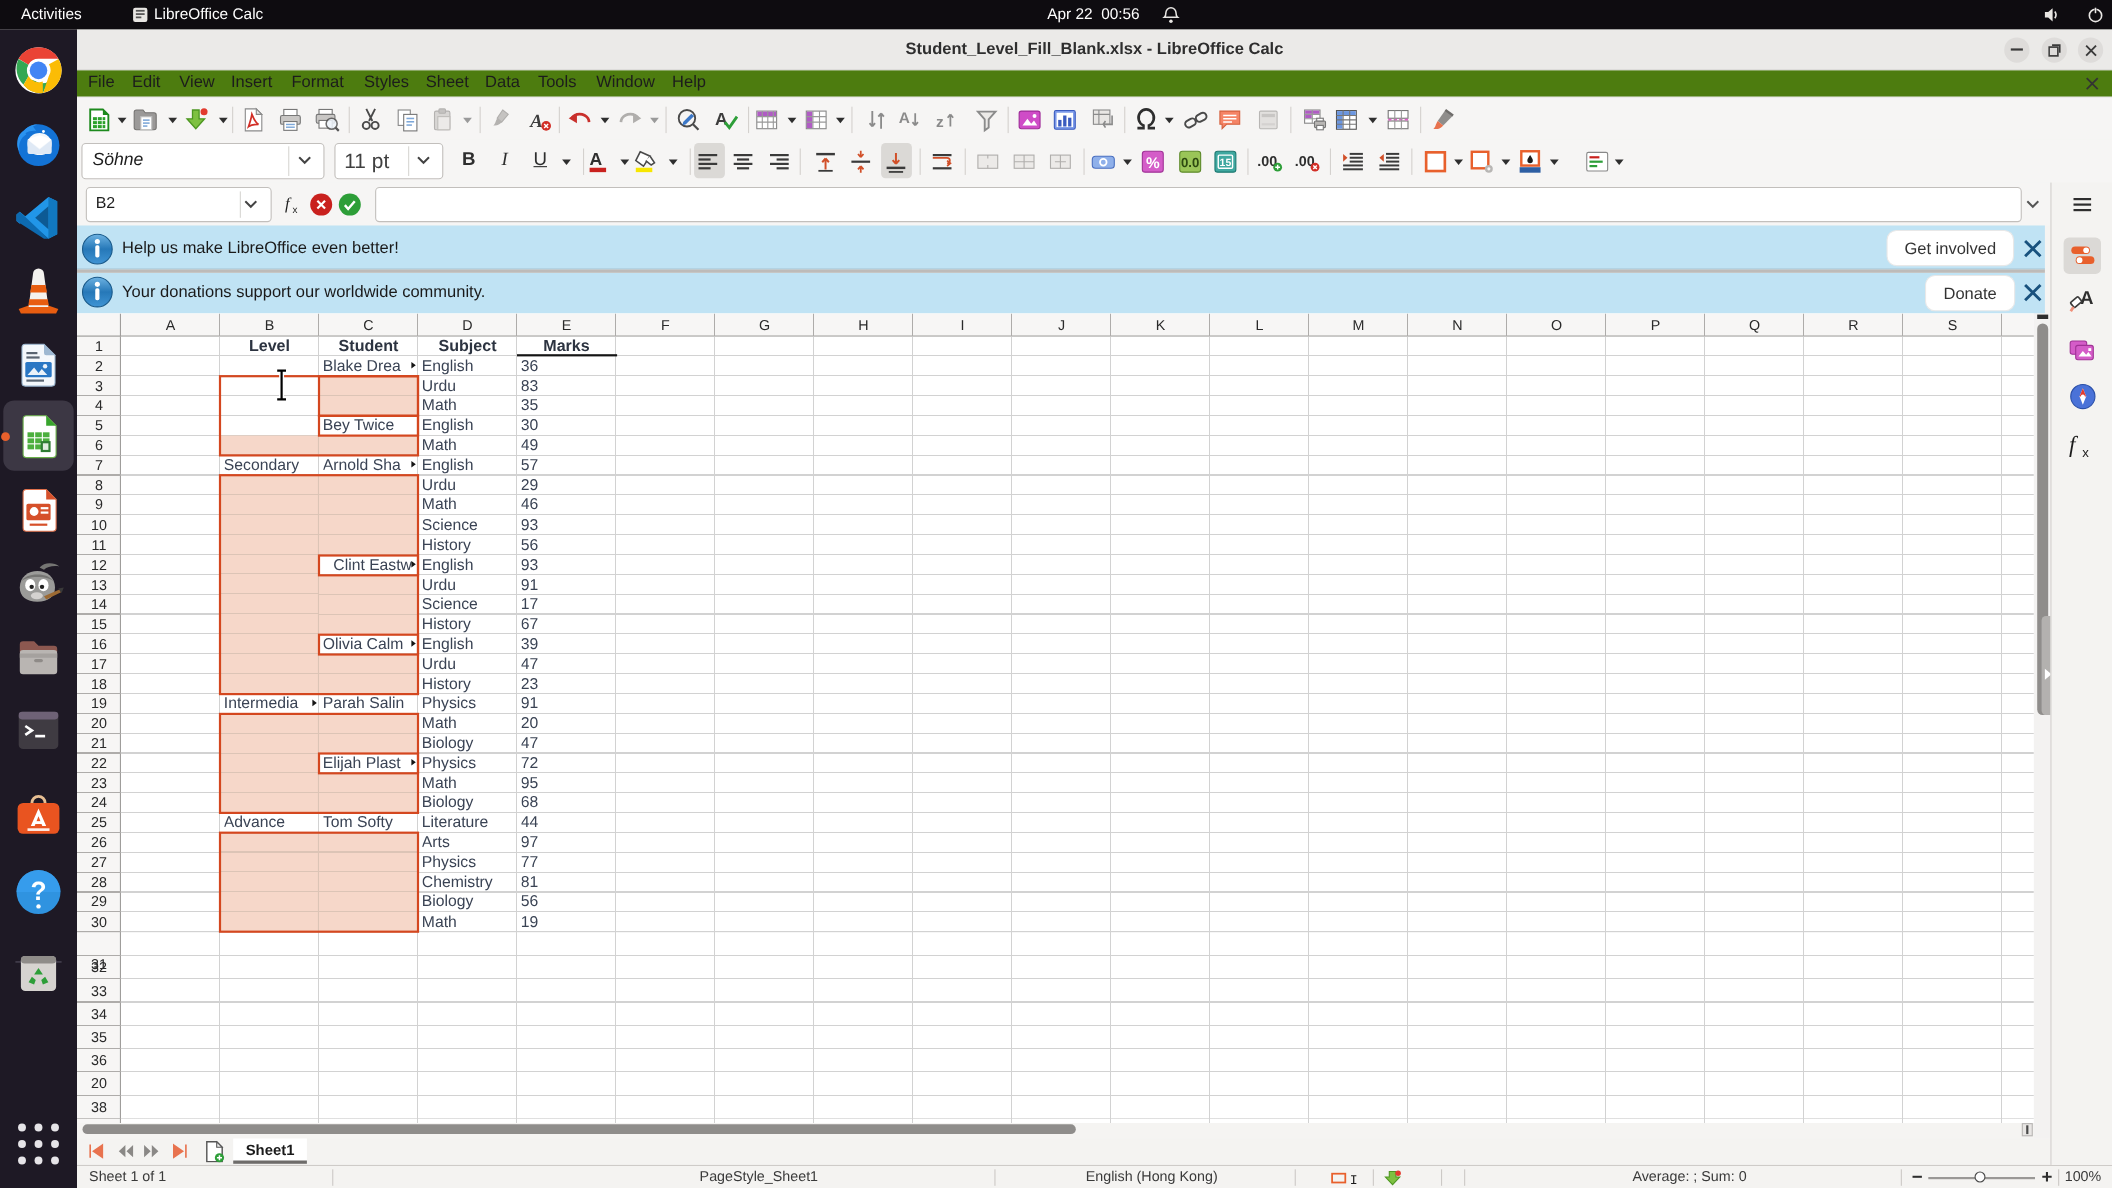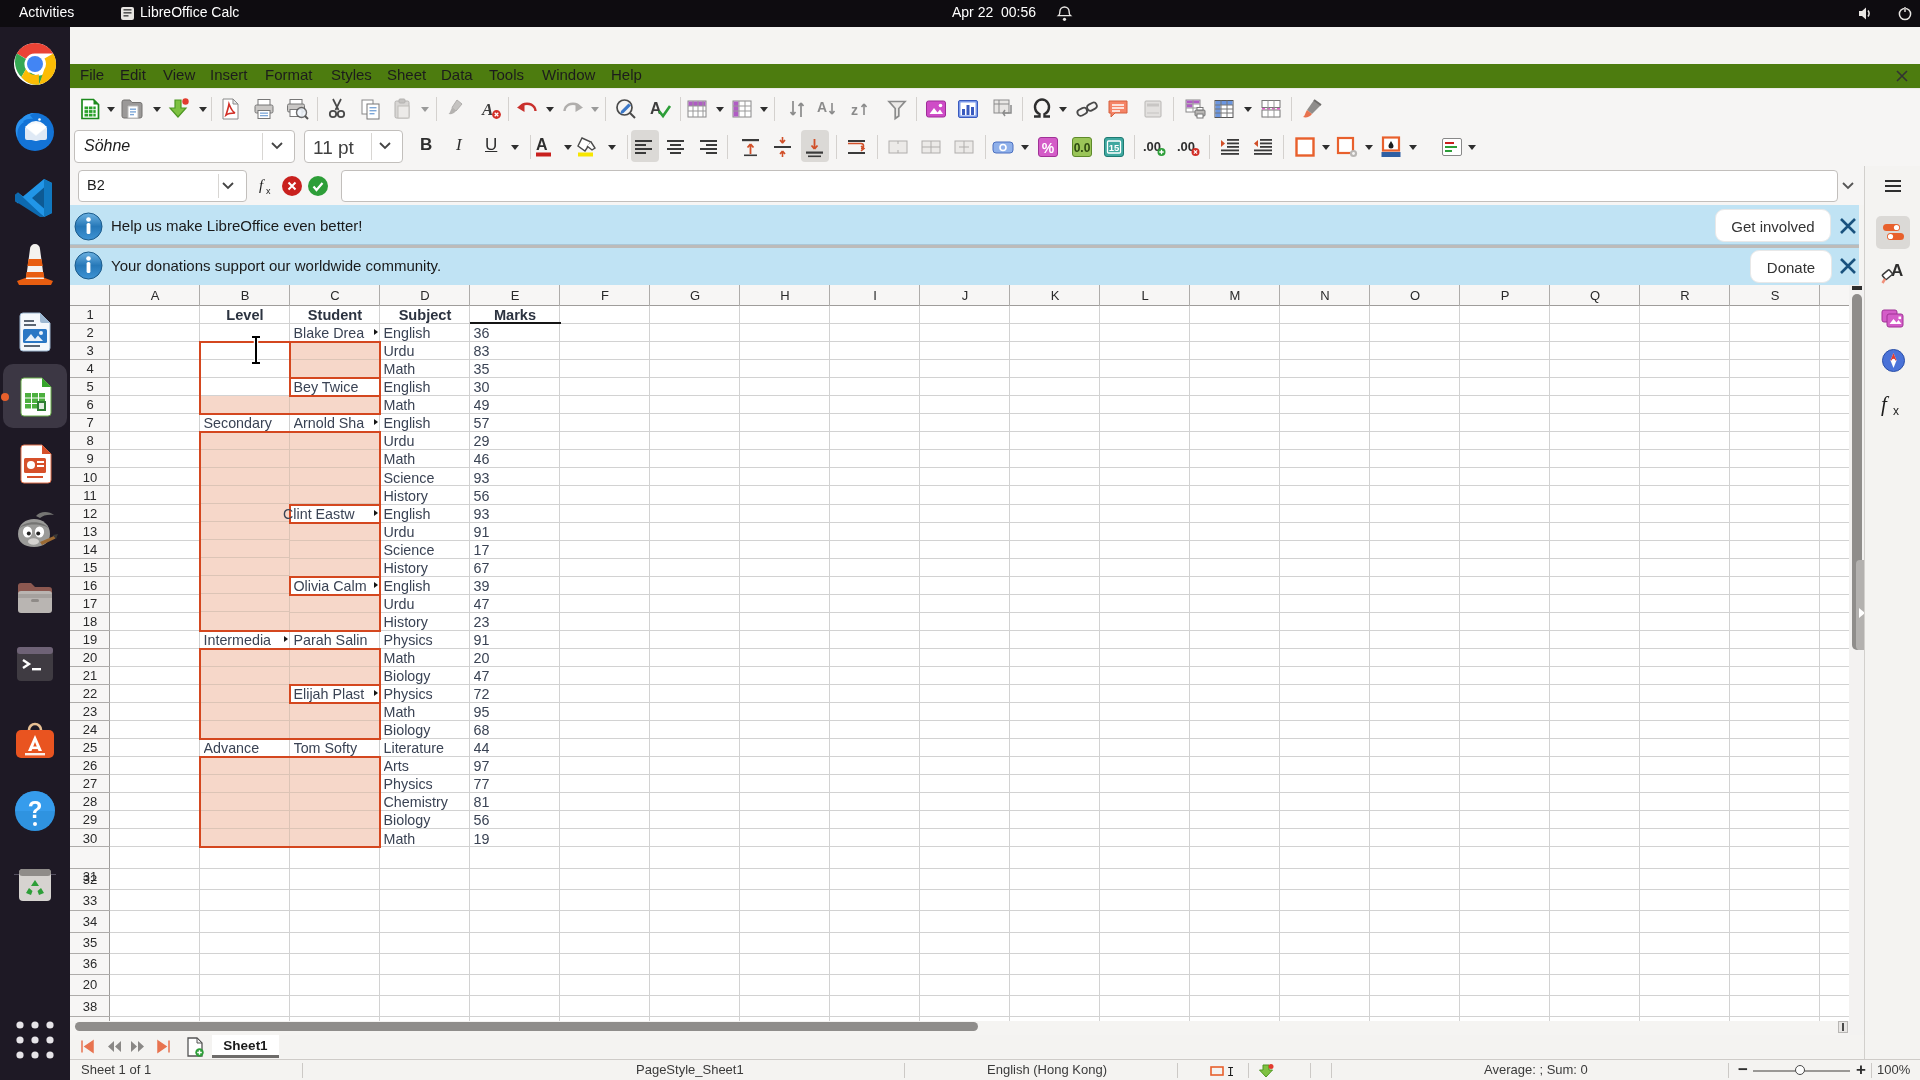--- a/index.html
+++ b/index.html
@@ -213,20 +213,34 @@
         <circle cx="22" cy="7" r="3.6" fill="#e6e4e8"></circle>
         <circle cx="22" cy="22" r="3.6" fill="#e6e4e8"></circle>
         <circle cx="22" cy="37" r="3.6" fill="#e6e4e8"></circle>
         <circle cx="37" cy="7" r="3.6" fill="#e6e4e8"></circle>
         <circle cx="37" cy="22" r="3.6" fill="#e6e4e8"></circle>
         <circle cx="37" cy="37" r="3.6" fill="#e6e4e8"></circle>
       </svg>
     </div>
 </div>
 <div class="abs" id="win">
+<div class="abs" id="titlebar">
+<div class="abs" style="left:0;width:1850px;text-align:center;top:9px;font-size:15px;font-weight:bold;color:#2e2e2e">Student_Level_Fill_Blank.xlsx - LibreOffice Calc</div>
+<div class="wbtn" style="left:1752px"></div>
+<div class="abs" style="left:1758px;top:17px;width:11px;height:2px;background:#3a3a3a"></div>
+<div class="wbtn" style="left:1786px"></div>
+<svg class="abs" style="left:1792px;top:13px" width="12" height="12" viewBox="0 0 12 12">
+        <rect x="0.8" y="2.8" width="8" height="8" fill="none" stroke="#3a3a3a" stroke-width="1.5"></rect>
+        <path d="M3.5 1 h7 v7" fill="none" stroke="#3a3a3a" stroke-width="1.5"></path>
+      </svg>
+<div class="wbtn" style="left:1819px"></div>
+<svg class="abs" style="left:1825px;top:13px" width="12" height="12" viewBox="0 0 12 12">
+        <path d="M1.5 1.5 L10.5 10.5 M10.5 1.5 L1.5 10.5" stroke="#3a3a3a" stroke-width="1.7"></path>
+      </svg>
+</div>
 <div class="abs" id="menubar">
 <div class="mitem" style="left:10px">File</div>
 <div class="mitem" style="left:50px">Edit</div>
 <div class="mitem" style="left:93px">View</div>
 <div class="mitem" style="left:140px">Insert</div>
 <div class="mitem" style="left:195px">Format</div>
 <div class="mitem" style="left:261px">Styles</div>
 <div class="mitem" style="left:317px">Sheet</div>
 <div class="mitem" style="left:371px">Data</div>
 <div class="mitem" style="left:419px">Tools</div>
@@ -807,21 +821,21 @@
 <div class="cell" style="left:313.5px;top:129.3px;width:85px;height:18.05px;line-height:18.3px">English</div>
 <div class="cell" style="left:403.5px;top:129.3px;width:85px;height:18.05px;line-height:18.3px">57</div>
 <div class="cell" style="left:313.5px;top:147.4px;width:85px;height:18.05px;line-height:18.3px">Urdu</div>
 <div class="cell" style="left:403.5px;top:147.4px;width:85px;height:18.05px;line-height:18.3px">29</div>
 <div class="cell" style="left:313.5px;top:165.4px;width:85px;height:18.05px;line-height:18.3px">Math</div>
 <div class="cell" style="left:403.5px;top:165.4px;width:85px;height:18.05px;line-height:18.3px">46</div>
 <div class="cell" style="left:313.5px;top:183.5px;width:85px;height:18.05px;line-height:18.3px">Science</div>
 <div class="cell" style="left:403.5px;top:183.5px;width:85px;height:18.05px;line-height:18.3px">93</div>
 <div class="cell" style="left:313.5px;top:201.5px;width:85px;height:18.05px;line-height:18.3px">History</div>
 <div class="cell" style="left:403.5px;top:201.5px;width:85px;height:18.05px;line-height:18.3px">56</div>
-<div class="cell" style="left:213px;top:219.6px;width:85px;height:20px;line-height:18.3px">Clint Eastw</div>
+<div class="cell" style="left:233px;top:219.6px;width:85px;height:20px;line-height:18.3px">Clint Eastw</div>
 <div class="trunc" style="left:304px;top:224.6px"></div>
 <div class="cell" style="left:313.5px;top:219.6px;width:85px;height:18.05px;line-height:18.3px">English</div>
 <div class="cell" style="left:403.5px;top:219.6px;width:85px;height:18.05px;line-height:18.3px">93</div>
 <div class="cell" style="left:313.5px;top:237.6px;width:85px;height:18.05px;line-height:18.3px">Urdu</div>
 <div class="cell" style="left:403.5px;top:237.6px;width:85px;height:18.05px;line-height:18.3px">91</div>
 <div class="cell" style="left:313.5px;top:255.6px;width:85px;height:18.05px;line-height:18.3px">Science</div>
 <div class="cell" style="left:403.5px;top:255.6px;width:85px;height:18.05px;line-height:18.3px">17</div>
 <div class="cell" style="left:313.5px;top:273.7px;width:85px;height:18.05px;line-height:18.3px">History</div>
 <div class="cell" style="left:403.5px;top:273.7px;width:85px;height:18.05px;line-height:18.3px">67</div>
 <div class="cell" style="left:223.5px;top:291.8px;width:85px;height:18.05px;line-height:18.3px">Olivia Calm</div>

